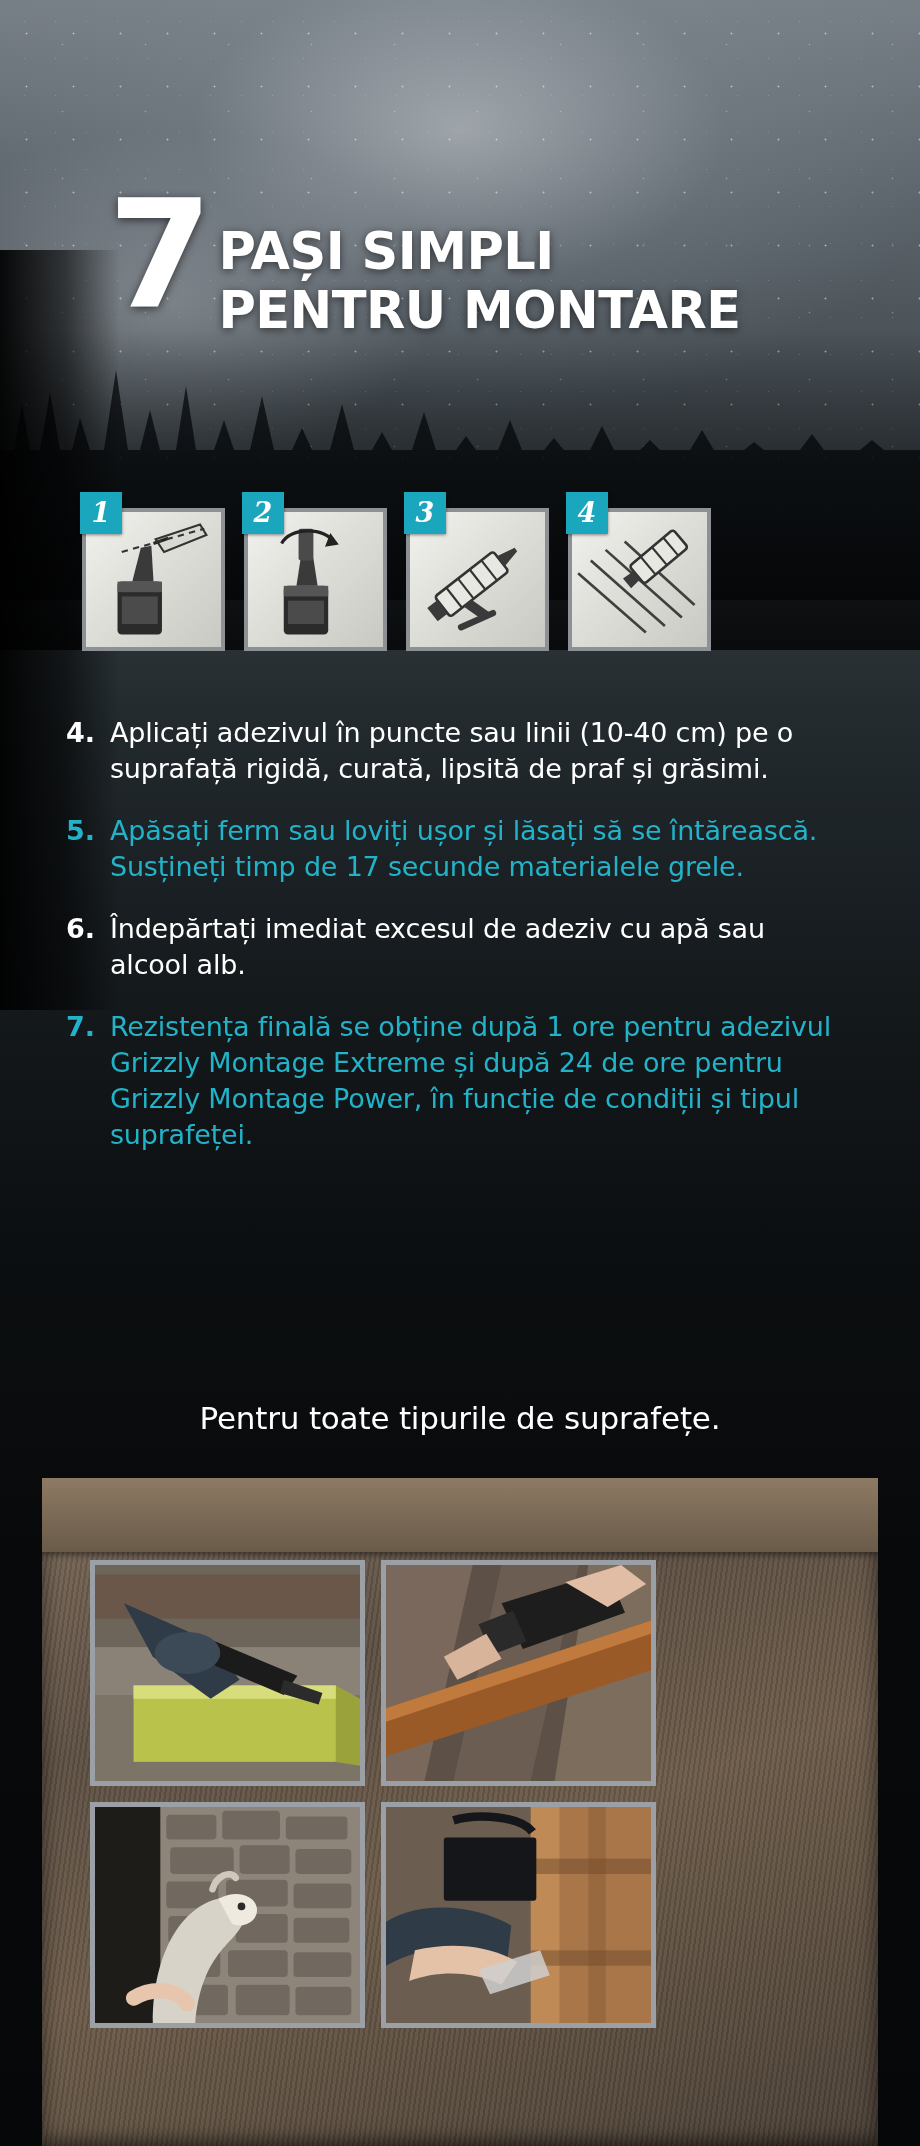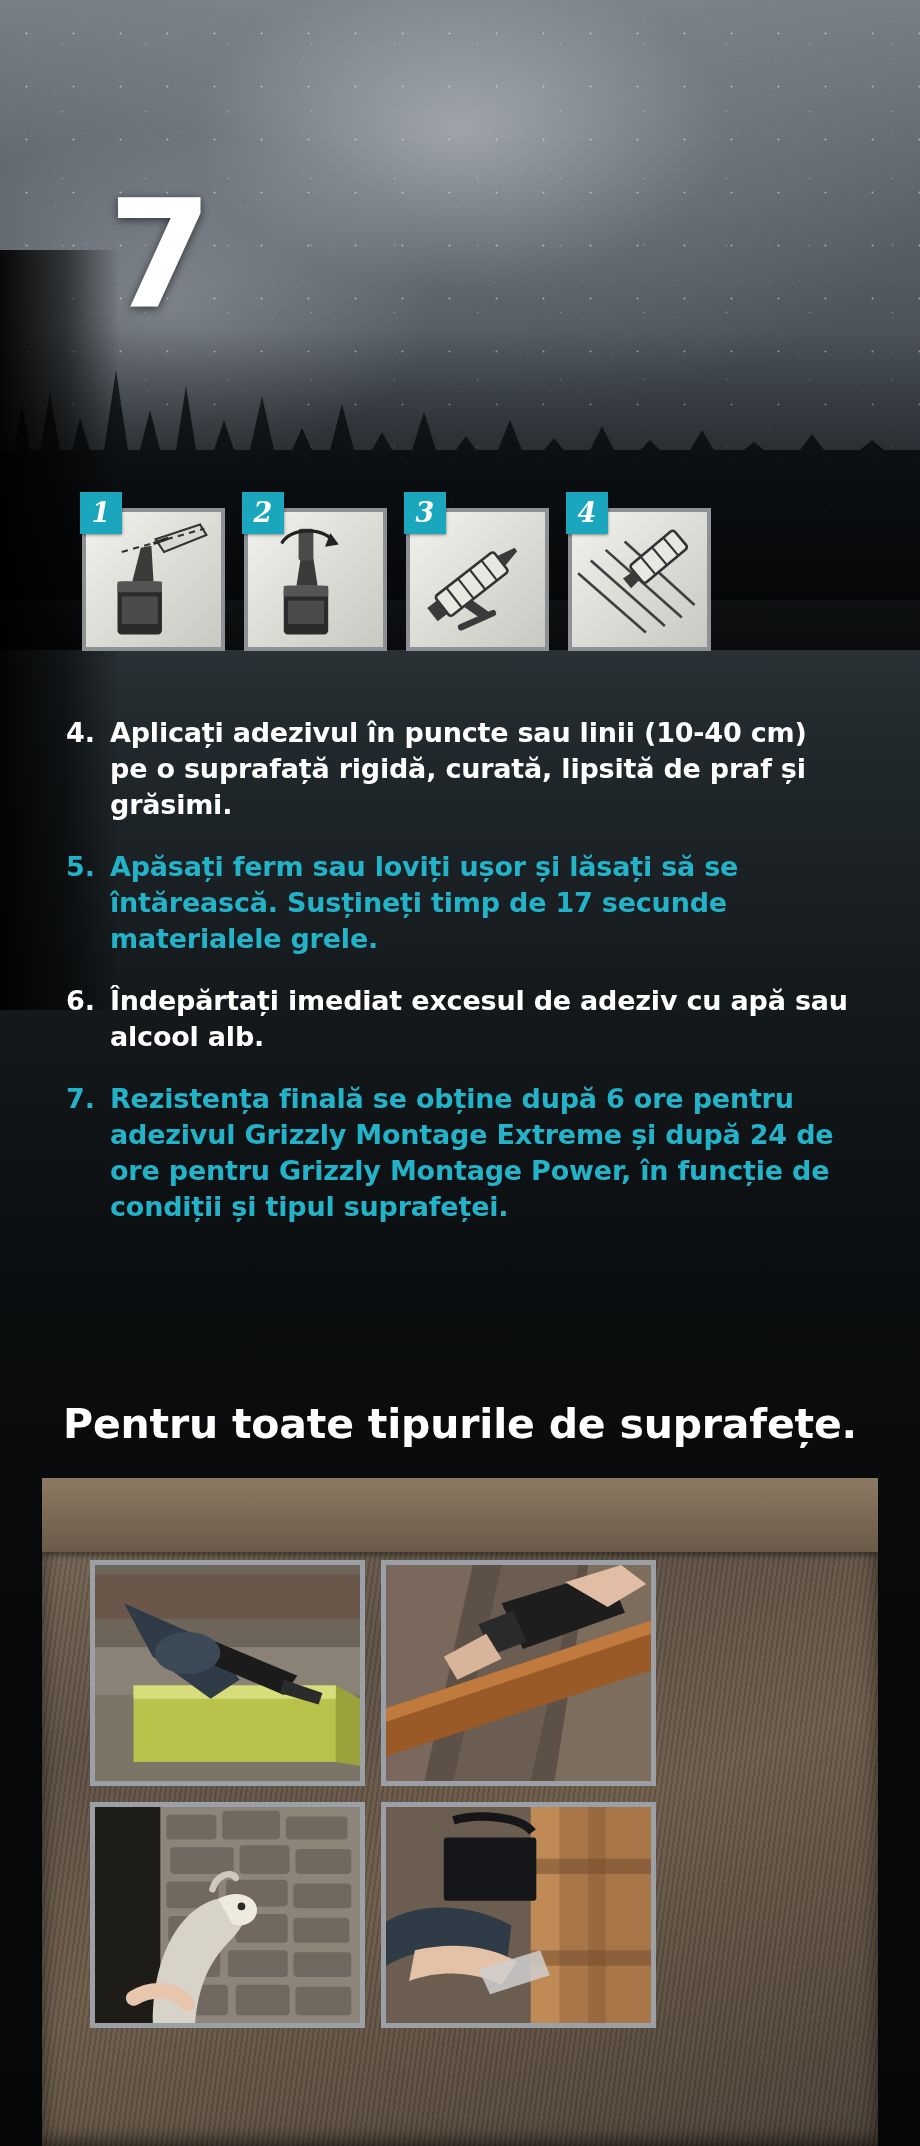--- a/index.html
+++ b/index.html
@@ -91,30 +91,30 @@
   
   .list{
     position:absolute;left:66px;top:715px;width:800px;
   }
   .item{display:flex;margin-bottom:26px;}
   .item .n{
     width:44px;flex:0 0 44px;
     font-family:"DejaVu Sans", sans-serif;font-weight:bold;font-size:27px;line-height:36px;
   }
   .item .t{
-    font-family:"DejaVu Sans", sans-serif;font-weight:bold;font-size:27px;line-height:36px;
+    font-family:"DejaVu Sans", sans-serif;font-weight:normal;font-size:27px;line-height:36px;
     letter-spacing:-0.2px;
     max-width:740px;
   }
   .white{color:#ffffff;}
   .cyan{color:#22b3c9;}
 
   .tagline{
     position:absolute;left:0;right:0;top:1400px;text-align:center;
-    font-family:"DejaVu Sans", sans-serif;font-weight:bold;font-size:41px;color:#ffffff;
+    font-family:"DejaVu Sans", sans-serif;font-weight:normal;font-size:31px;color:#ffffff;
     letter-spacing:-0.2px;
   }
 
   
   .board{
     position:absolute;left:42px;top:1478px;width:836px;height:668px;
     background:
       repeating-linear-gradient(98deg, rgba(0,0,0,.10) 0px, rgba(0,0,0,.10) 2px, rgba(255,255,255,.035) 2px, rgba(255,255,255,.035) 5px),
       linear-gradient(160deg,#7a6a58 0%,#5e5044 30%,#6d5c4a 55%,#4a4036 100%);
     box-shadow:0 -6px 18px rgba(0,0,0,.55) inset;
@@ -158,20 +158,21 @@
       L590,150 L602,126 L614,150 L640,150 L650,140 L660,150 L690,150 L702,130 L714,150
       L744,150 L754,142 L764,150 L800,150 L812,134 L824,150 L860,150 L872,140 L884,150
       L920,150 L920,300 Z"></path>
   </svg>
 
   <div class="fade-bottom"></div>
   <div class="left-dark"></div>
 
   <div class="title-wrap">
     <div class="big-seven">7</div>
+    <div class="title-text">PAȘI SIMPLI PENTRU MONTARE</div>
   </div>
 
   <div class="steps">
 
     <div class="step">
       <div class="num">1</div>
       <svg viewBox="0 0 120 120">
         <rect x="0" y="0" width="120" height="120" fill="none"></rect>
 
         <rect x="26" y="62" width="42" height="50" rx="4" fill="#2b2b2b"></rect>
@@ -246,21 +247,21 @@
     <div class="item">
       <div class="n cyan">5.</div>
       <div class="t cyan">Apăsați ferm sau loviți ușor și lăsați să se întărească. Susțineți timp de 17 secunde materialele grele.</div>
     </div>
     <div class="item">
       <div class="n white">6.</div>
       <div class="t white">Îndepărtați imediat excesul de adeziv cu apă sau alcool alb.</div>
     </div>
     <div class="item">
       <div class="n cyan">7.</div>
-      <div class="t cyan">Rezistența finală se obține după 6 ore pentru adezivul Grizzly Montage Extreme și după 24 de ore pentru Grizzly Montage Power, în funcție de condiții și tipul suprafeței.</div>
+      <div class="t cyan">Rezistența finală se obține după 1 ore pentru adezivul Grizzly Montage Extreme și după 24 de ore pentru Grizzly Montage Power, în funcție de condiții și tipul suprafeței.</div>
     </div>
   </div>
 
   <div class="tagline">Pentru toate tipurile de suprafețe.</div>
 
   <div class="board">
     <div class="shelf"></div>
     <div class="grid">
 
       <div class="cell">

